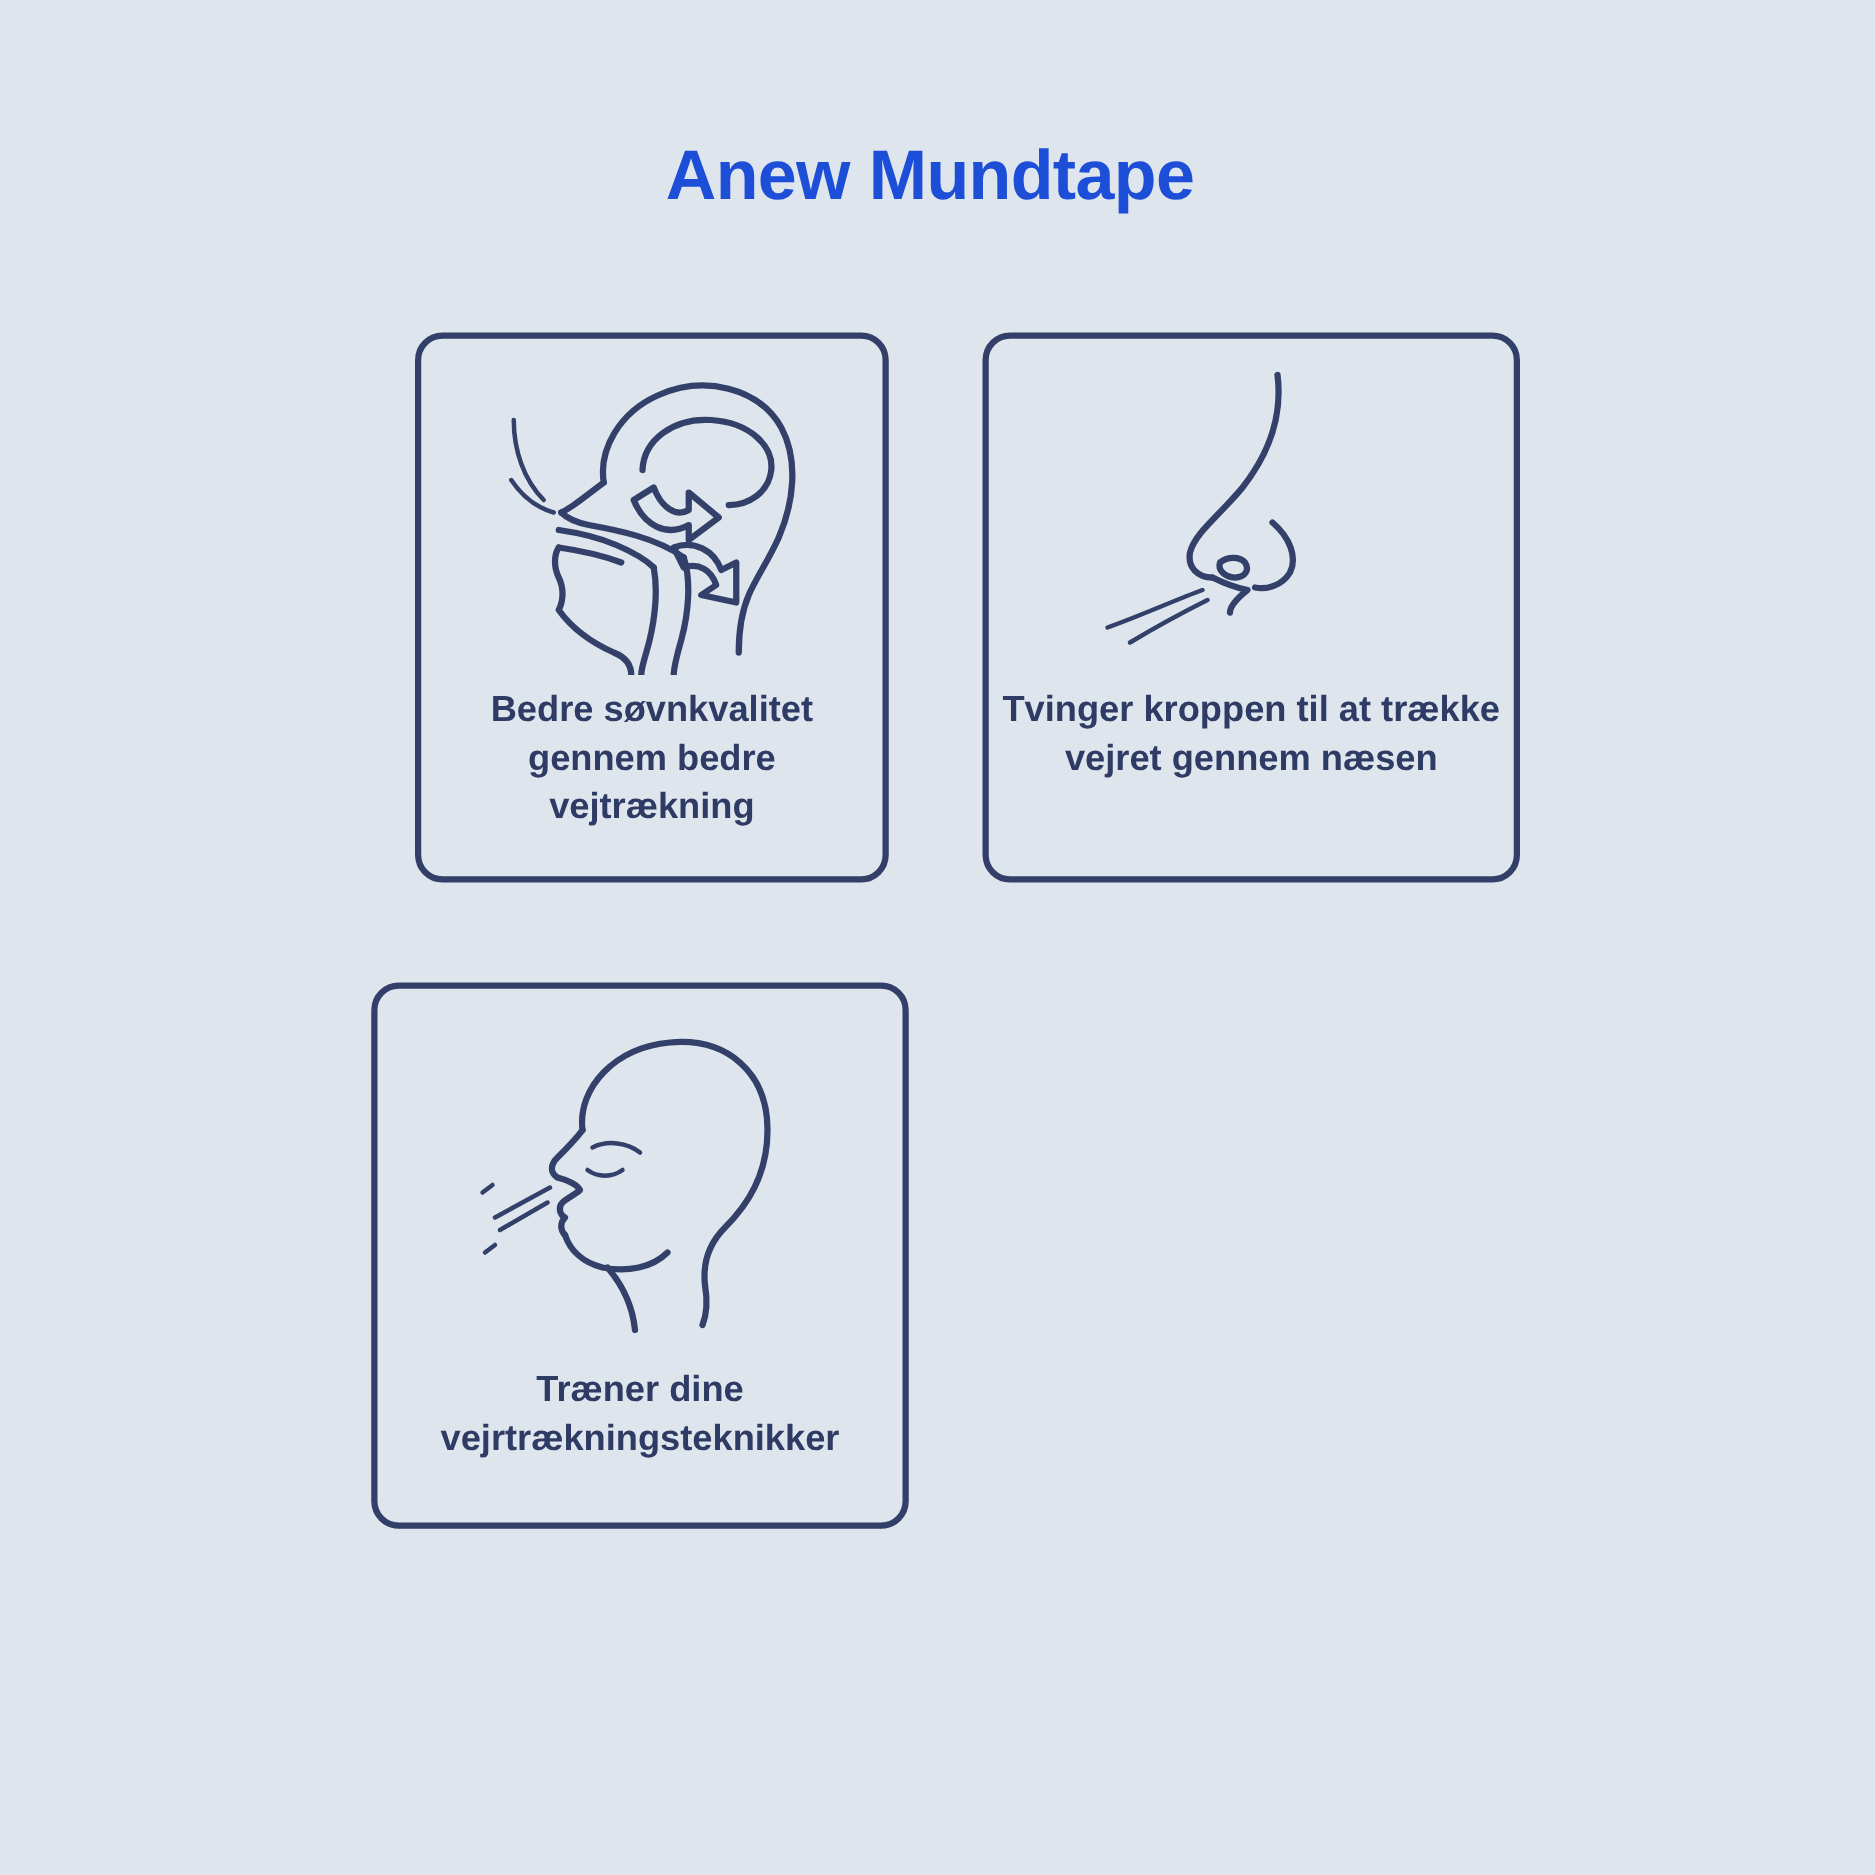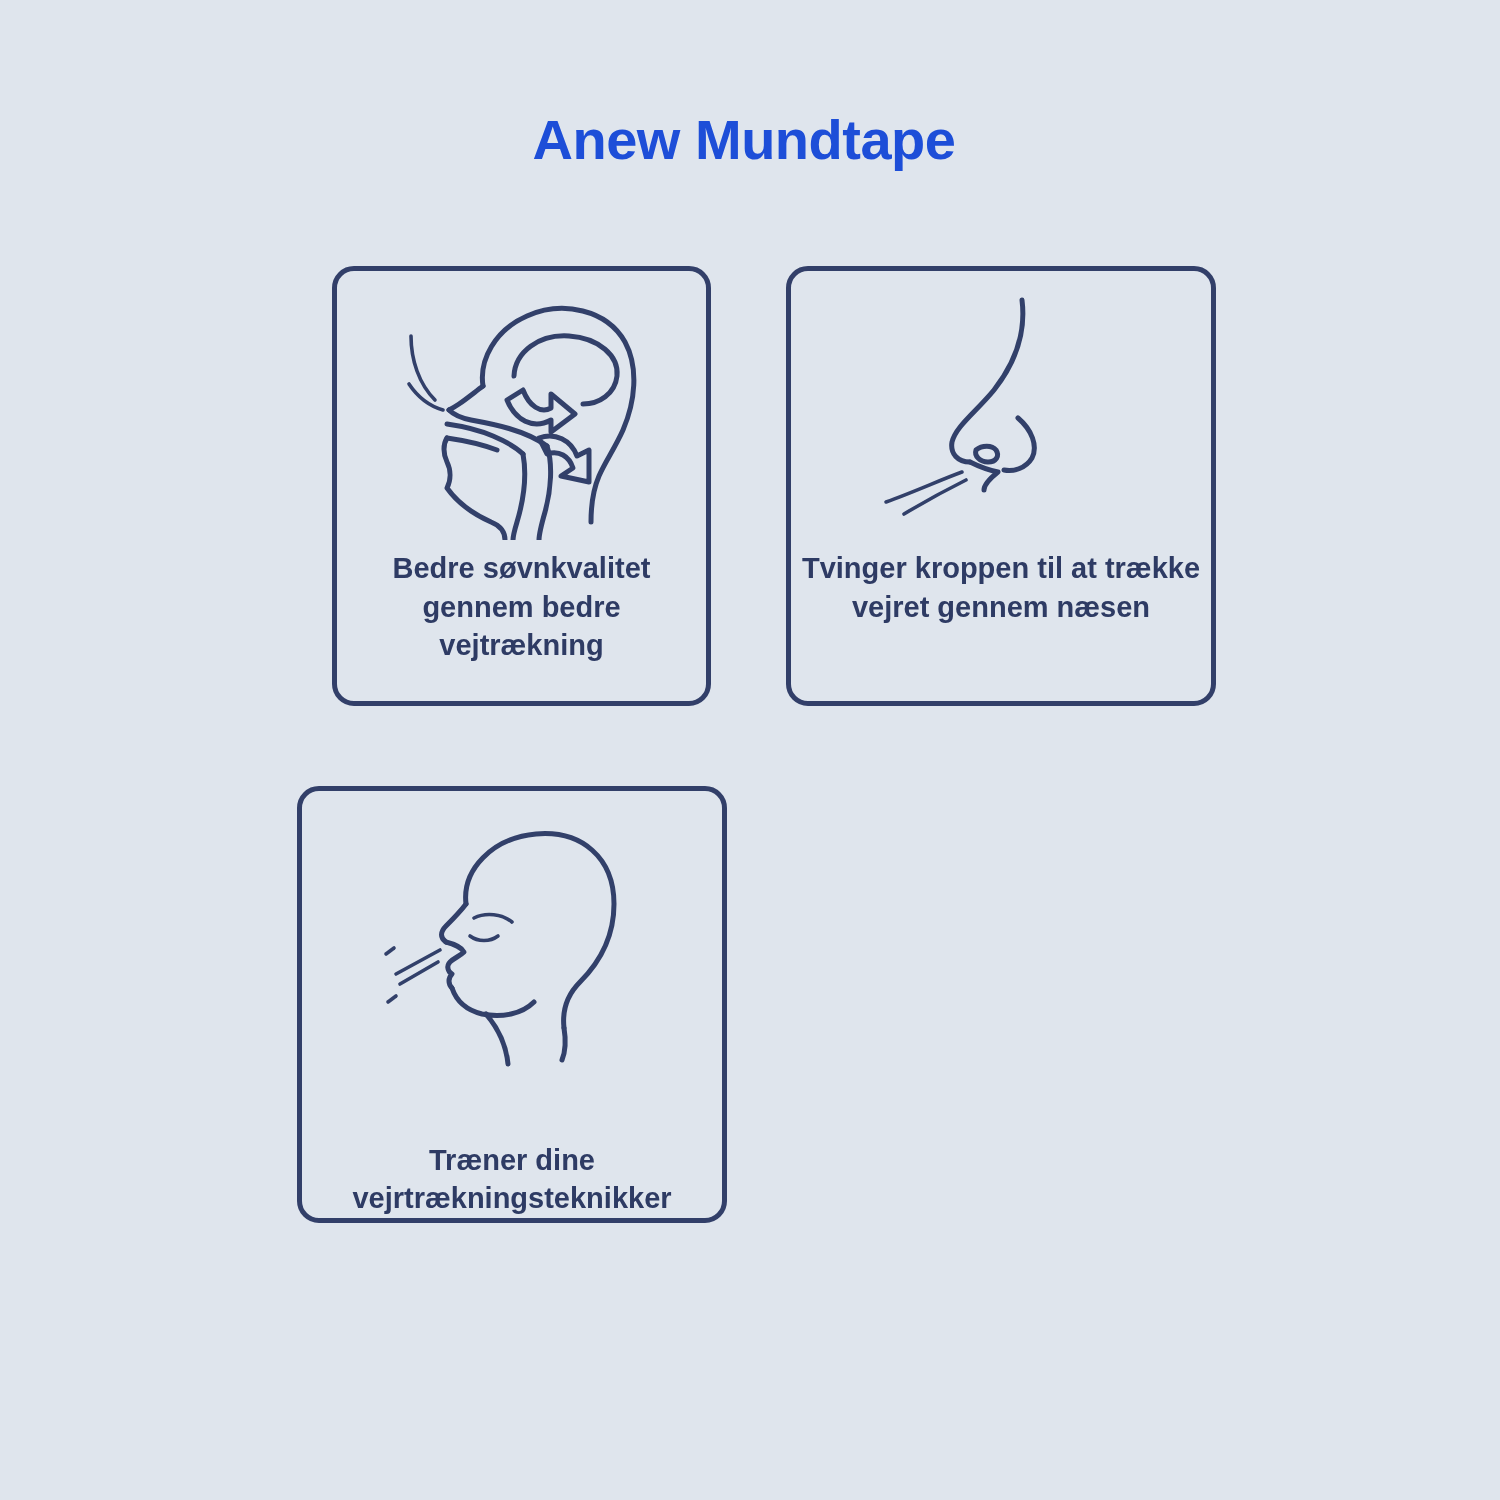--- a/index.html
+++ b/index.html
@@ -47,21 +47,21 @@
     background: transparent;
     box-sizing: border-box;
     display: flex;
     flex-direction: column;
     align-items: center;
   }
 
   
   .card.c1 { left: 311px;  top: 266px;  width: 379px;  height: 440px; margin-left: 21px; }
   .card.c2 { left: 786px;  top: 266px;  width: 430px;  height: 440px; }
-  .card.c3 { left: 297px;  top: 786px;  width: 430px;  height: 437px; justify-content: space-between; }
+  .card.c3 { left: 297px;  top: 786px;  width: 430px;  height: 437px; }
   .card.c4 { left: 766px;  top: 786px;  width: 434px;  height: 437px; }
 
   .card-icon {
     flex: 0 0 auto;
     display: flex;
     align-items: center;
     justify-content: center;
   }
   .card.c1 .card-icon { height: 268px; width: 100%; padding-top: 10px; }
   .card.c2 .card-icon { height: 268px; width: 100%; padding-top: 10px; }

